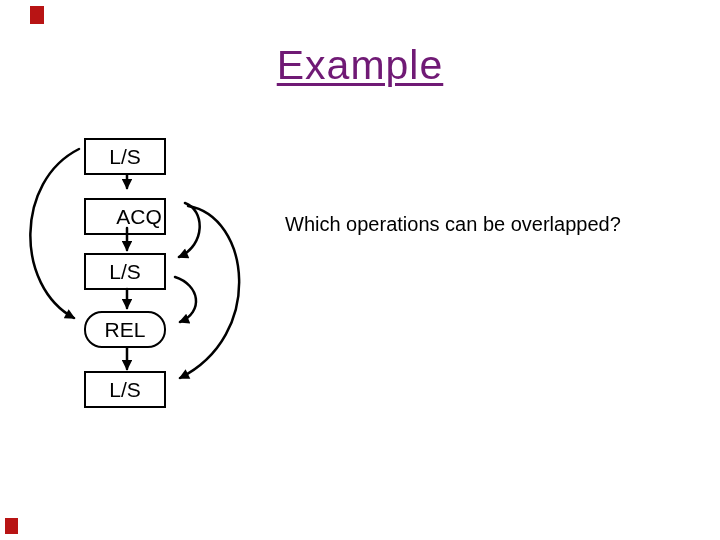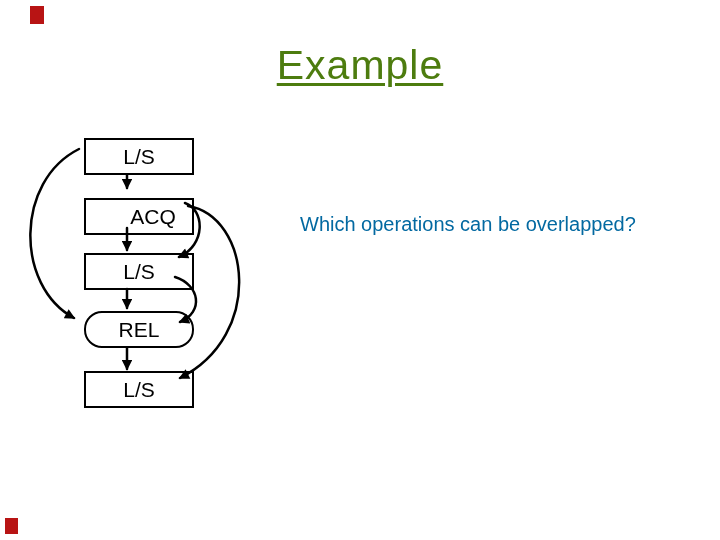--- a/index.html
+++ b/index.html
@@ -2,29 +2,29 @@
 <html><head>
 <meta charset="utf-8">
 <style>
   html,body{margin:0;padding:0;background:#ffffff;}
   #slide{
     position:relative;width:720px;height:540px;background:#ffffff;overflow:hidden;
     font-family:"Liberation Sans", sans-serif;color:#000;
   }
   .title{
     position:absolute;top:45px;left:0;width:100%;text-align:center;
-    font-size:41px;line-height:1;letter-spacing:1px;color:#4d7c0f;
+    font-size:41px;line-height:1;letter-spacing:1px;color:#701a75;
     text-decoration:underline;text-decoration-thickness:3px;text-underline-offset:4px;
   }
   .question{
-    position:absolute;left:300px;top:212px;font-size:20px;line-height:1.2;color:#0369a1;
+    position:absolute;left:285px;top:212px;font-size:20px;line-height:1.2;color:#000000;
     white-space:nowrap;
   }
   .flowbox{
-    position:absolute;left:84px;width:110px;height:37px;box-sizing:border-box;
+    position:absolute;left:84px;width:82px;height:37px;box-sizing:border-box;
     border:2.5px solid #000;background:#fff;
     display:flex;align-items:center;justify-content:center;
     font-size:21px;line-height:1;
   }
   #box1{top:138px;}
   #box2{top:198px;padding-left:28px;}
   #box3{top:253px;}
   #box4{top:311px;border-radius:18px;}
   #box5{top:371px;}
   .arrows{position:absolute;left:0;top:0;width:720px;height:540px;pointer-events:none;}

